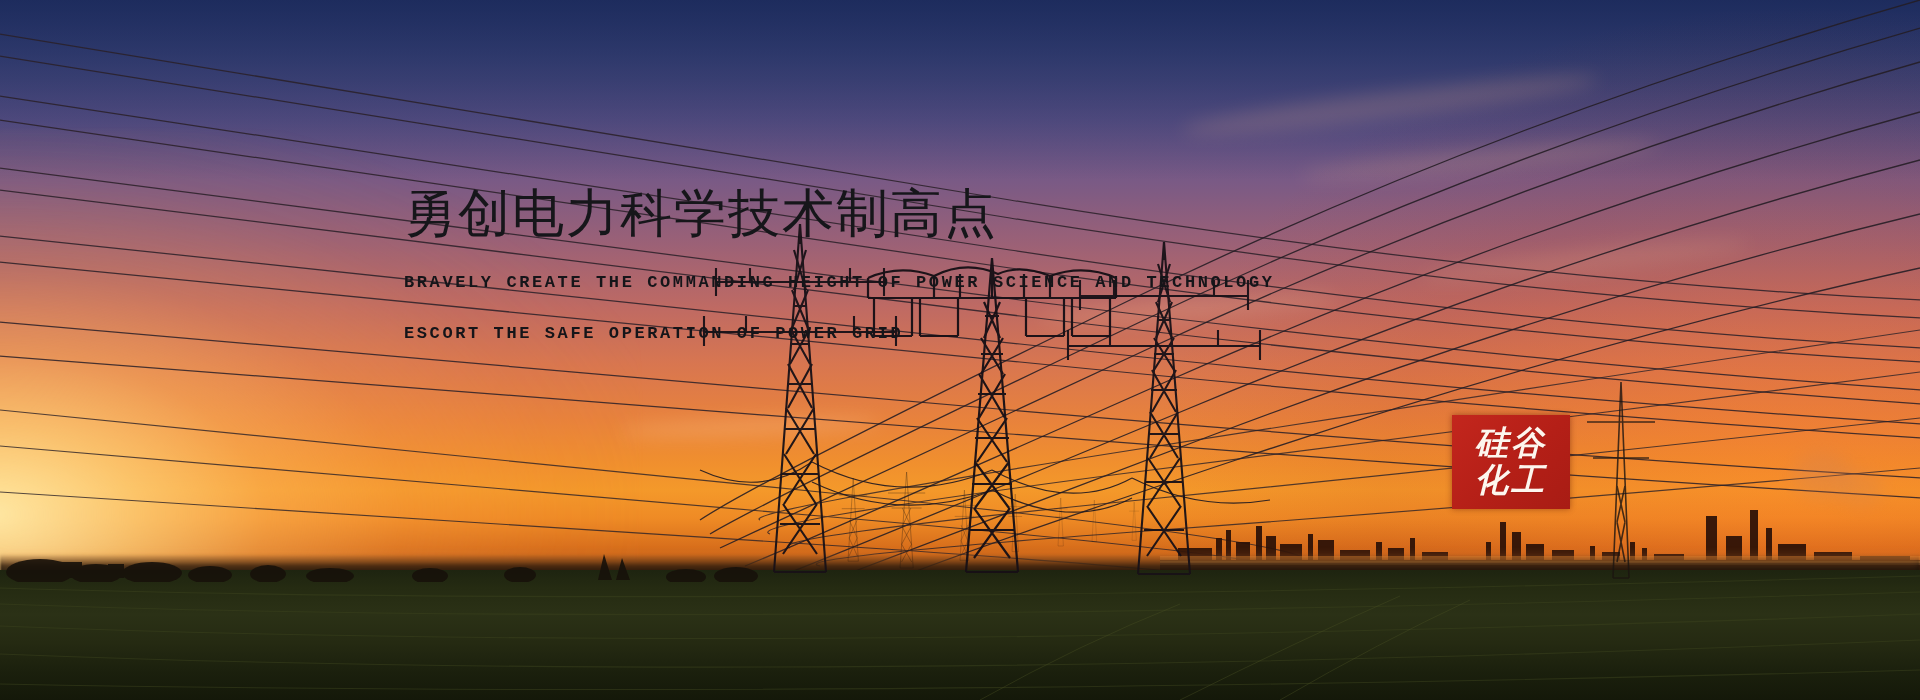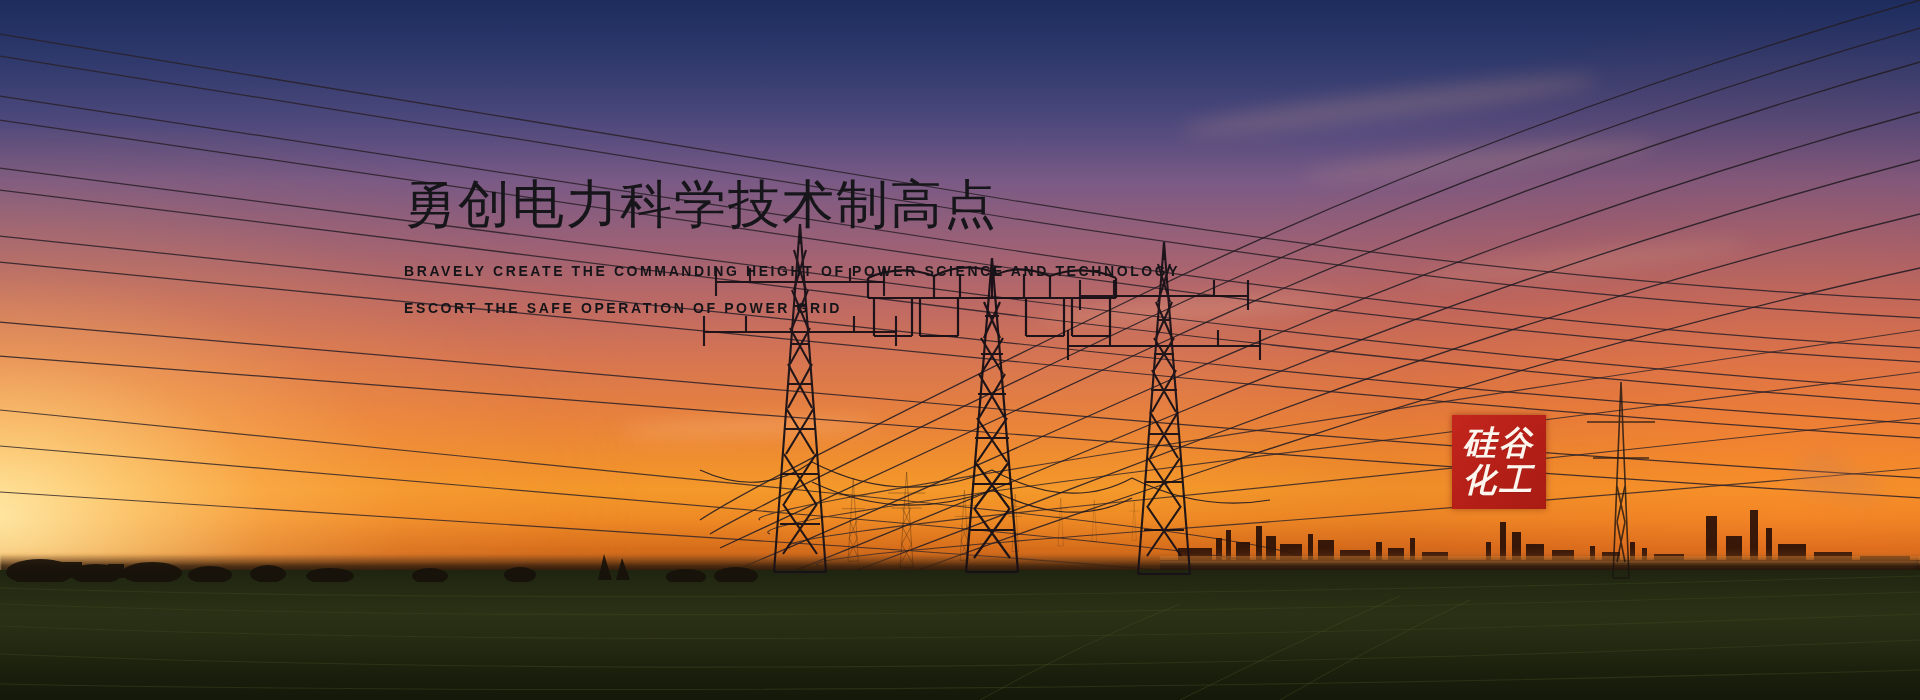--- a/index.html
+++ b/index.html
@@ -108,49 +108,49 @@
     bottom: 120px;
     height: 26px;
     background: linear-gradient(to bottom, rgba(20,12,8,0) 0%, rgba(22,14,8,0.85) 45%, #171208 100%);
     filter: blur(1.2px);
   }
 
   
   .copy {
     position: absolute;
     left: 404px;
-    top: 173px;
+    top: 182px;
     z-index: 30;
   }
   .headline {
     color: #16161a;
     font-size: 52px;
     line-height: 1.24;
     letter-spacing: 2px;
     font-weight: 400;
     white-space: nowrap;
     font-family: "Liberation Serif", "DejaVu Serif", serif;
   }
   .sub {
     margin-top: 20px;
     color: #151519;
-    font-size: 14px;
+    font-size: 17px;
     font-weight: bold;
     letter-spacing: 2.6px;
     line-height: 2.05;
     white-space: nowrap;
-    font-family: Liberation Sans, sans-serif;
+    font-family: Liberation Mono, monospace;
   }
 
   
   .seal {
     position: absolute;
     left: 1452px;
     top: 415px;
-    width: 94px;
+    width: 118px;
     height: 94px;
     background: linear-gradient(135deg, #c3261d 0%, #b41f17 55%, #a81c14 100%);
     z-index: 30;
     display: flex;
     flex-direction: column;
     align-items: center;
     justify-content: center;
     box-shadow: 0 0 6px rgba(80,10,5,0.45);
   }
   .seal-row {
@@ -420,21 +420,21 @@
       <path d="M598,48 L604,22 L612,48 Z"></path>
       <path d="M616,48 L622,26 L630,48 Z"></path>
       <ellipse cx="686" cy="45" rx="20" ry="8"></ellipse>
       <ellipse cx="736" cy="44" rx="22" ry="9"></ellipse>
     </g>
   </svg>
 
   <div class="copy">
     <div class="headline">勇创电力科学技术制高点</div>
     <div class="sub">BRAVELY CREATE THE COMMANDING HEIGHT OF POWER SCIENCE AND TECHNOLOGY</div>
-    <div class="sub" style="margin-top:8px;">ESCORT THE SAFE OPERATION OF POWER GRID</div>
+    <div class="sub" style="margin-top:16px;">ESCORT THE SAFE OPERATION OF POWER GRID</div>
   </div>
 
   <div class="seal">
     <div class="seal-row">硅谷</div>
     <div class="seal-row">化工</div>
   </div>
 
 </div>
 
 </body></html>

